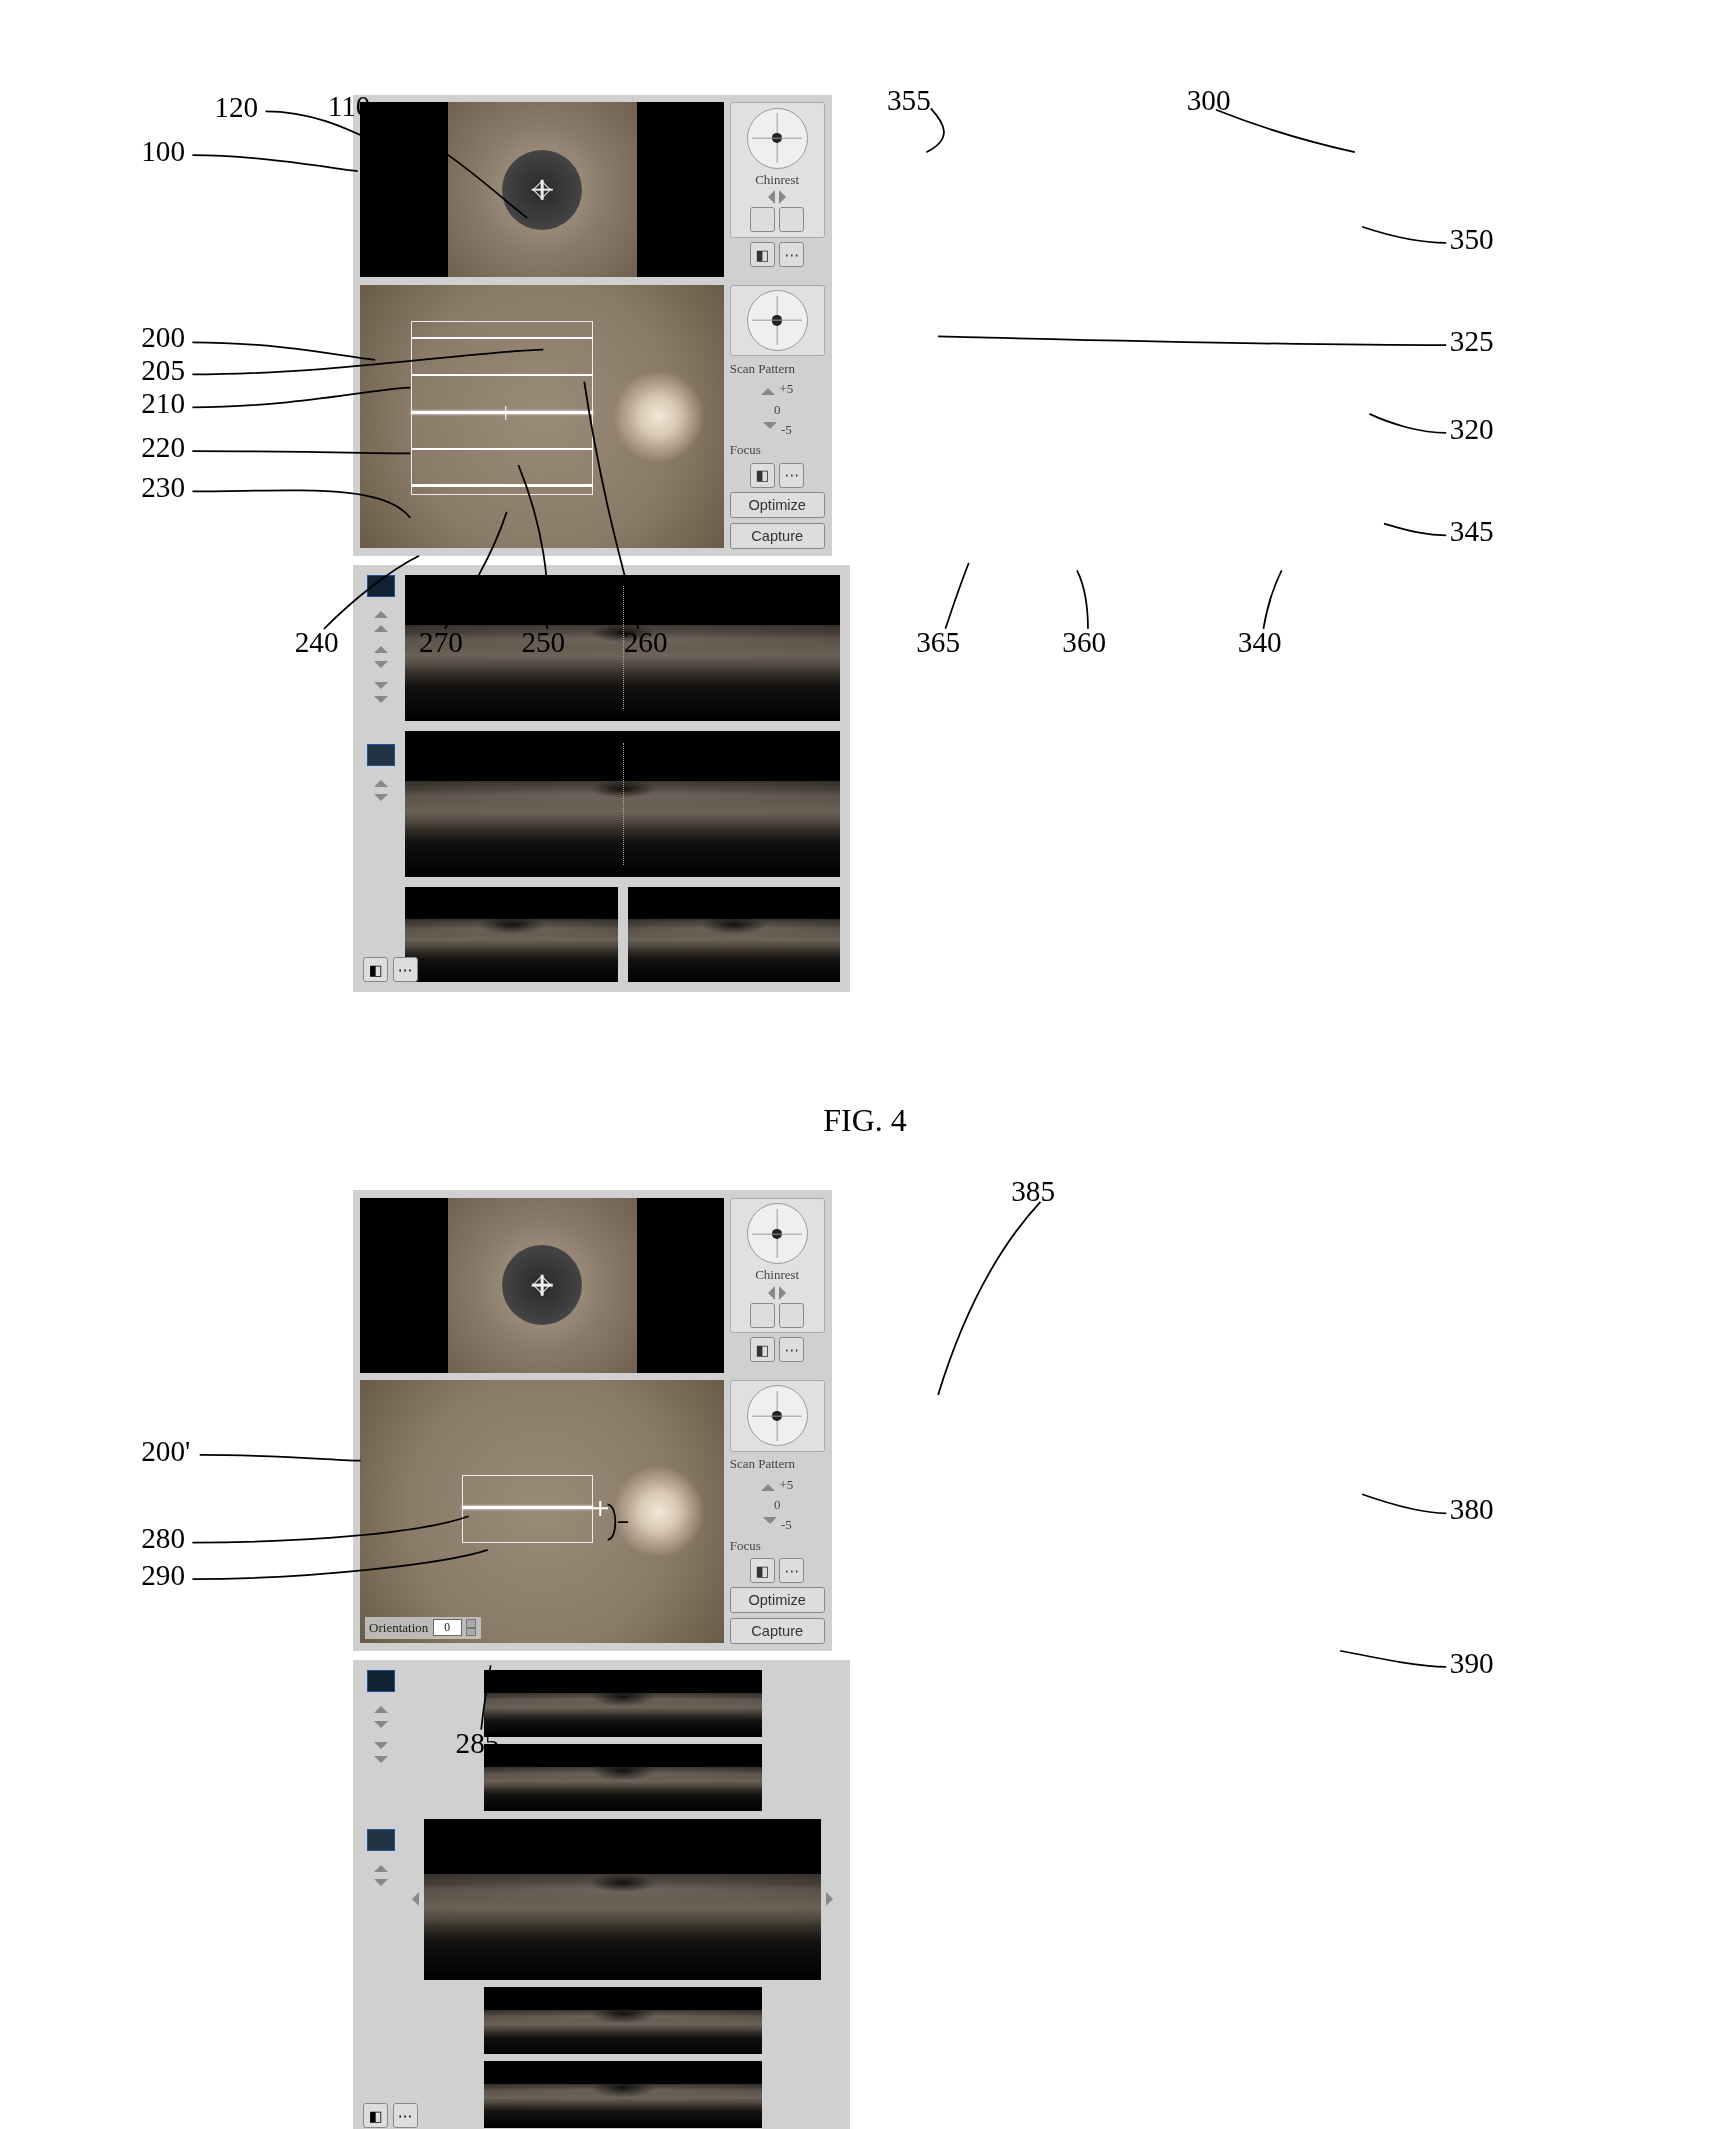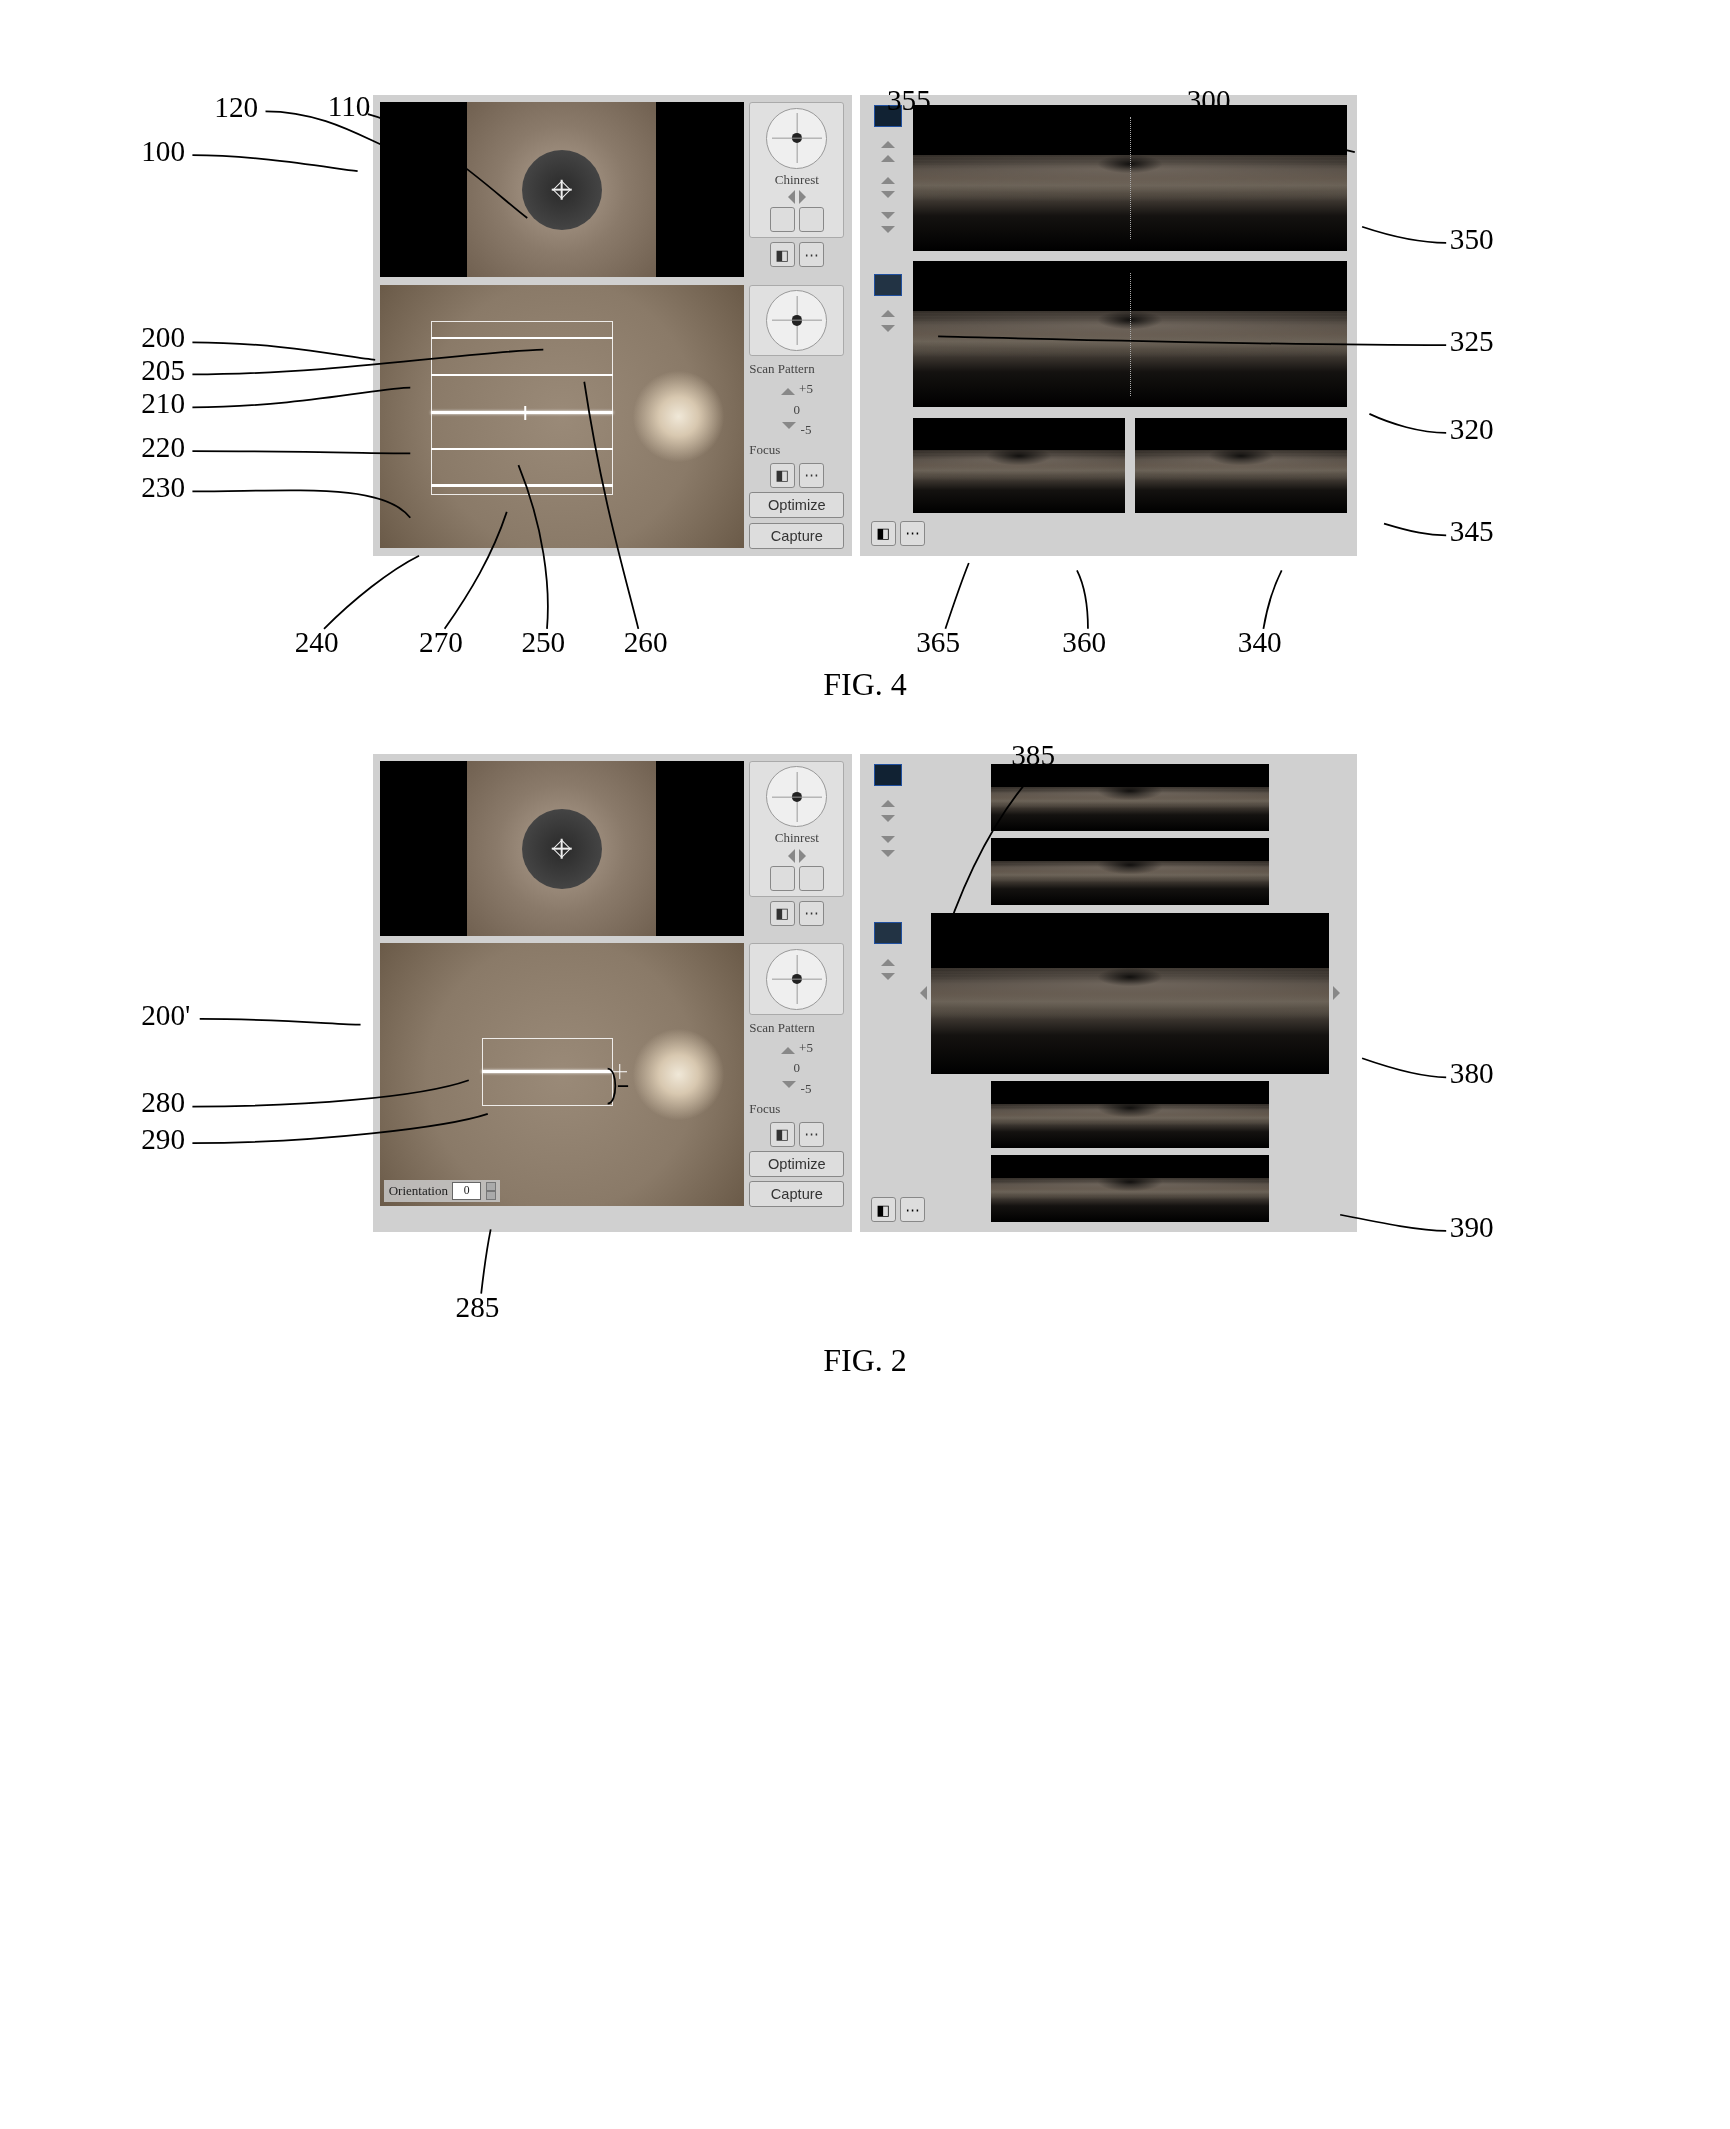--- a/index.html
+++ b/index.html
@@ -3,21 +3,21 @@
 <meta charset="utf-8">
 <style>
   * { box-sizing: border-box; margin: 0; padding: 0; }
   body {
     background: #fff;
     font-family: "Times New Roman", Times, serif;
     width: 1730px;
     padding: 44px 29px;
   }
   .figure-block { margin-bottom: 110px; position: relative; }
-  .figure-content { display: flex; gap: 8.8px; justify-content: center; position: relative; }
+  .figure-content { display: flex; gap: 8.8px; justify-content: center; position: relative; flex-direction: column; }
 
   
   .left-half {
     width: 479px;
     background: #d0d0d0;
     padding: 7.3px;
     display: flex;
     flex-direction: column;
     gap: 7.3px;
   }

